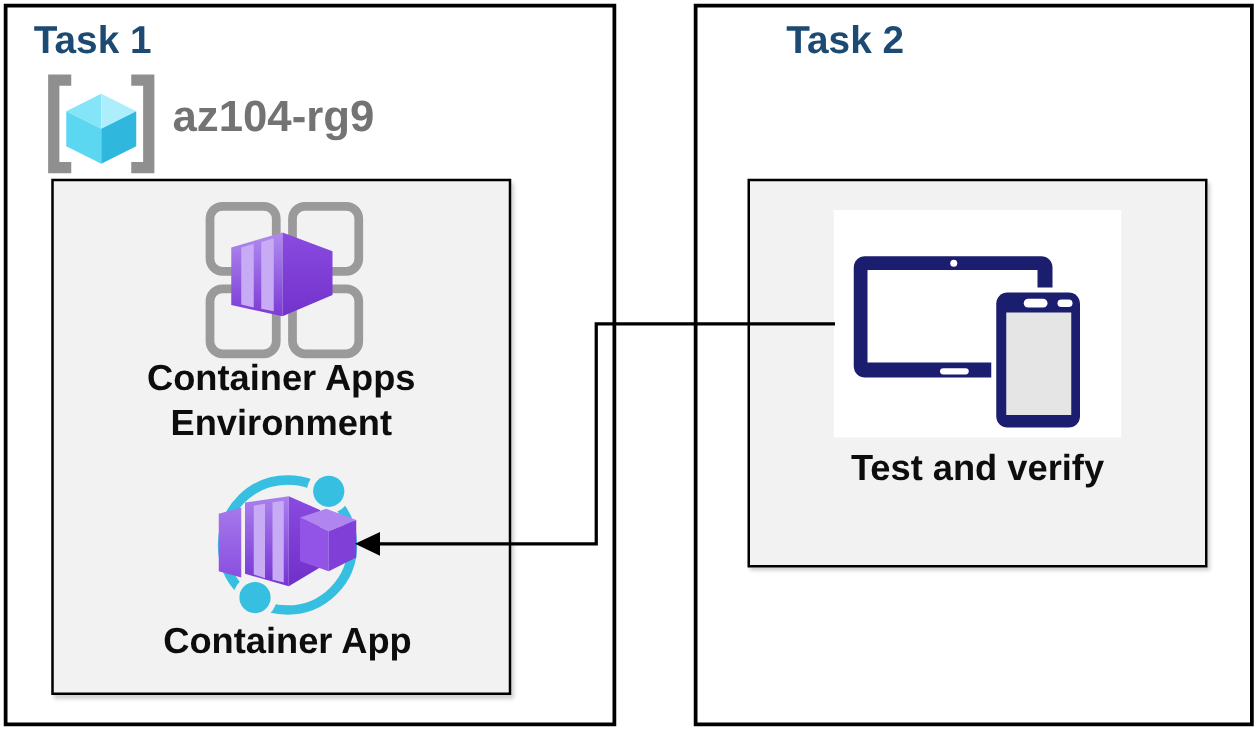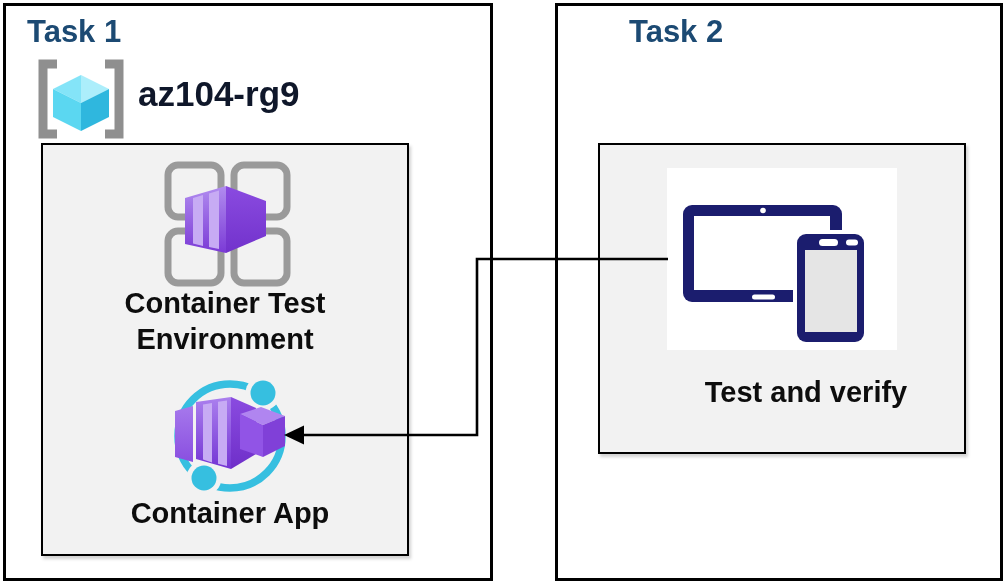--- a/index.html
+++ b/index.html
@@ -33,21 +33,21 @@
   #task1-title { left: 21px; top: 9px; }
   #task2-title { left: 23px; top: 9px; margin-left: 48px; }
 
   .rg-icon { position: absolute; left: 27px; top: 51px; width: 96px; height: 84px; }
   .rg-name {
     position: absolute;
     left: 132px;
     top: 70px;
     font-size: 35px;
     font-weight: 700;
-    color: #0f172a;
+    color: #737373;
     line-height: 36px;
     white-space: nowrap;
   }
 
   .inner-panel {
     position: absolute;
     background: #f2f2f2;
     border: 2px solid #000000;
     box-shadow: 2px 3px 3px rgba(0,0,0,0.18);
   }
@@ -59,21 +59,21 @@
     left: 0;
     width: 364px;
     text-align: center;
     font-weight: 700;
     color: #0d0d0d;
     font-size: 29px;
     line-height: 36px;
   }
   #env-label { top: 140px; }
   #app-label { top: 350px; padding-left: 10px; }
-  #verify-label { top: 229px; font-size: 29px; margin-left: 24px; }
+  #verify-label { top: 212px; font-size: 29px; }
 
   .env-icon { position: absolute; left: 117px; top: 13px; width: 132px; height: 132px; }
   .app-icon { position: absolute; left: 125px; top: 229px; width: 124px; height: 124px; }
 
   .devices-card {
     position: absolute;
     left: 67px;
     top: 23px;
     width: 230px;
     height: 182px;
@@ -130,21 +130,21 @@
           <rect x="74" y="73" width="53" height="52" rx="10"></rect>
         </g>
         <g>
           <polygon points="25,40 66,28 66,95 25,86" fill="url(#envFrontG)"></polygon>
           <polygon points="66,28 106,43 106,78 66,95" fill="url(#envRightG)"></polygon>
           <polygon points="33,40 43,37 43,88 33,85.5" fill="#c7abf4"></polygon>
           <polygon points="49,35.5 59,32.5 59,91 49,89" fill="#c7abf4"></polygon>
         </g>
       </svg>
       <div class="node-label" id="env-label">
-        <div>Container Test</div>
+        <div>Container Apps</div>
         <div>Environment</div>
       </div>
 
       <svg class="app-icon" viewBox="0 0 124 124">
         <defs>
           <linearGradient id="appFrontG" x1="0" y1="0" x2="0" y2="1">
             <stop offset="0" stop-color="#ab80ee"></stop>
             <stop offset="1" stop-color="#7434d4"></stop>
           </linearGradient>
           <linearGradient id="appRightG" x1="0" y1="0" x2="0" y2="1">

